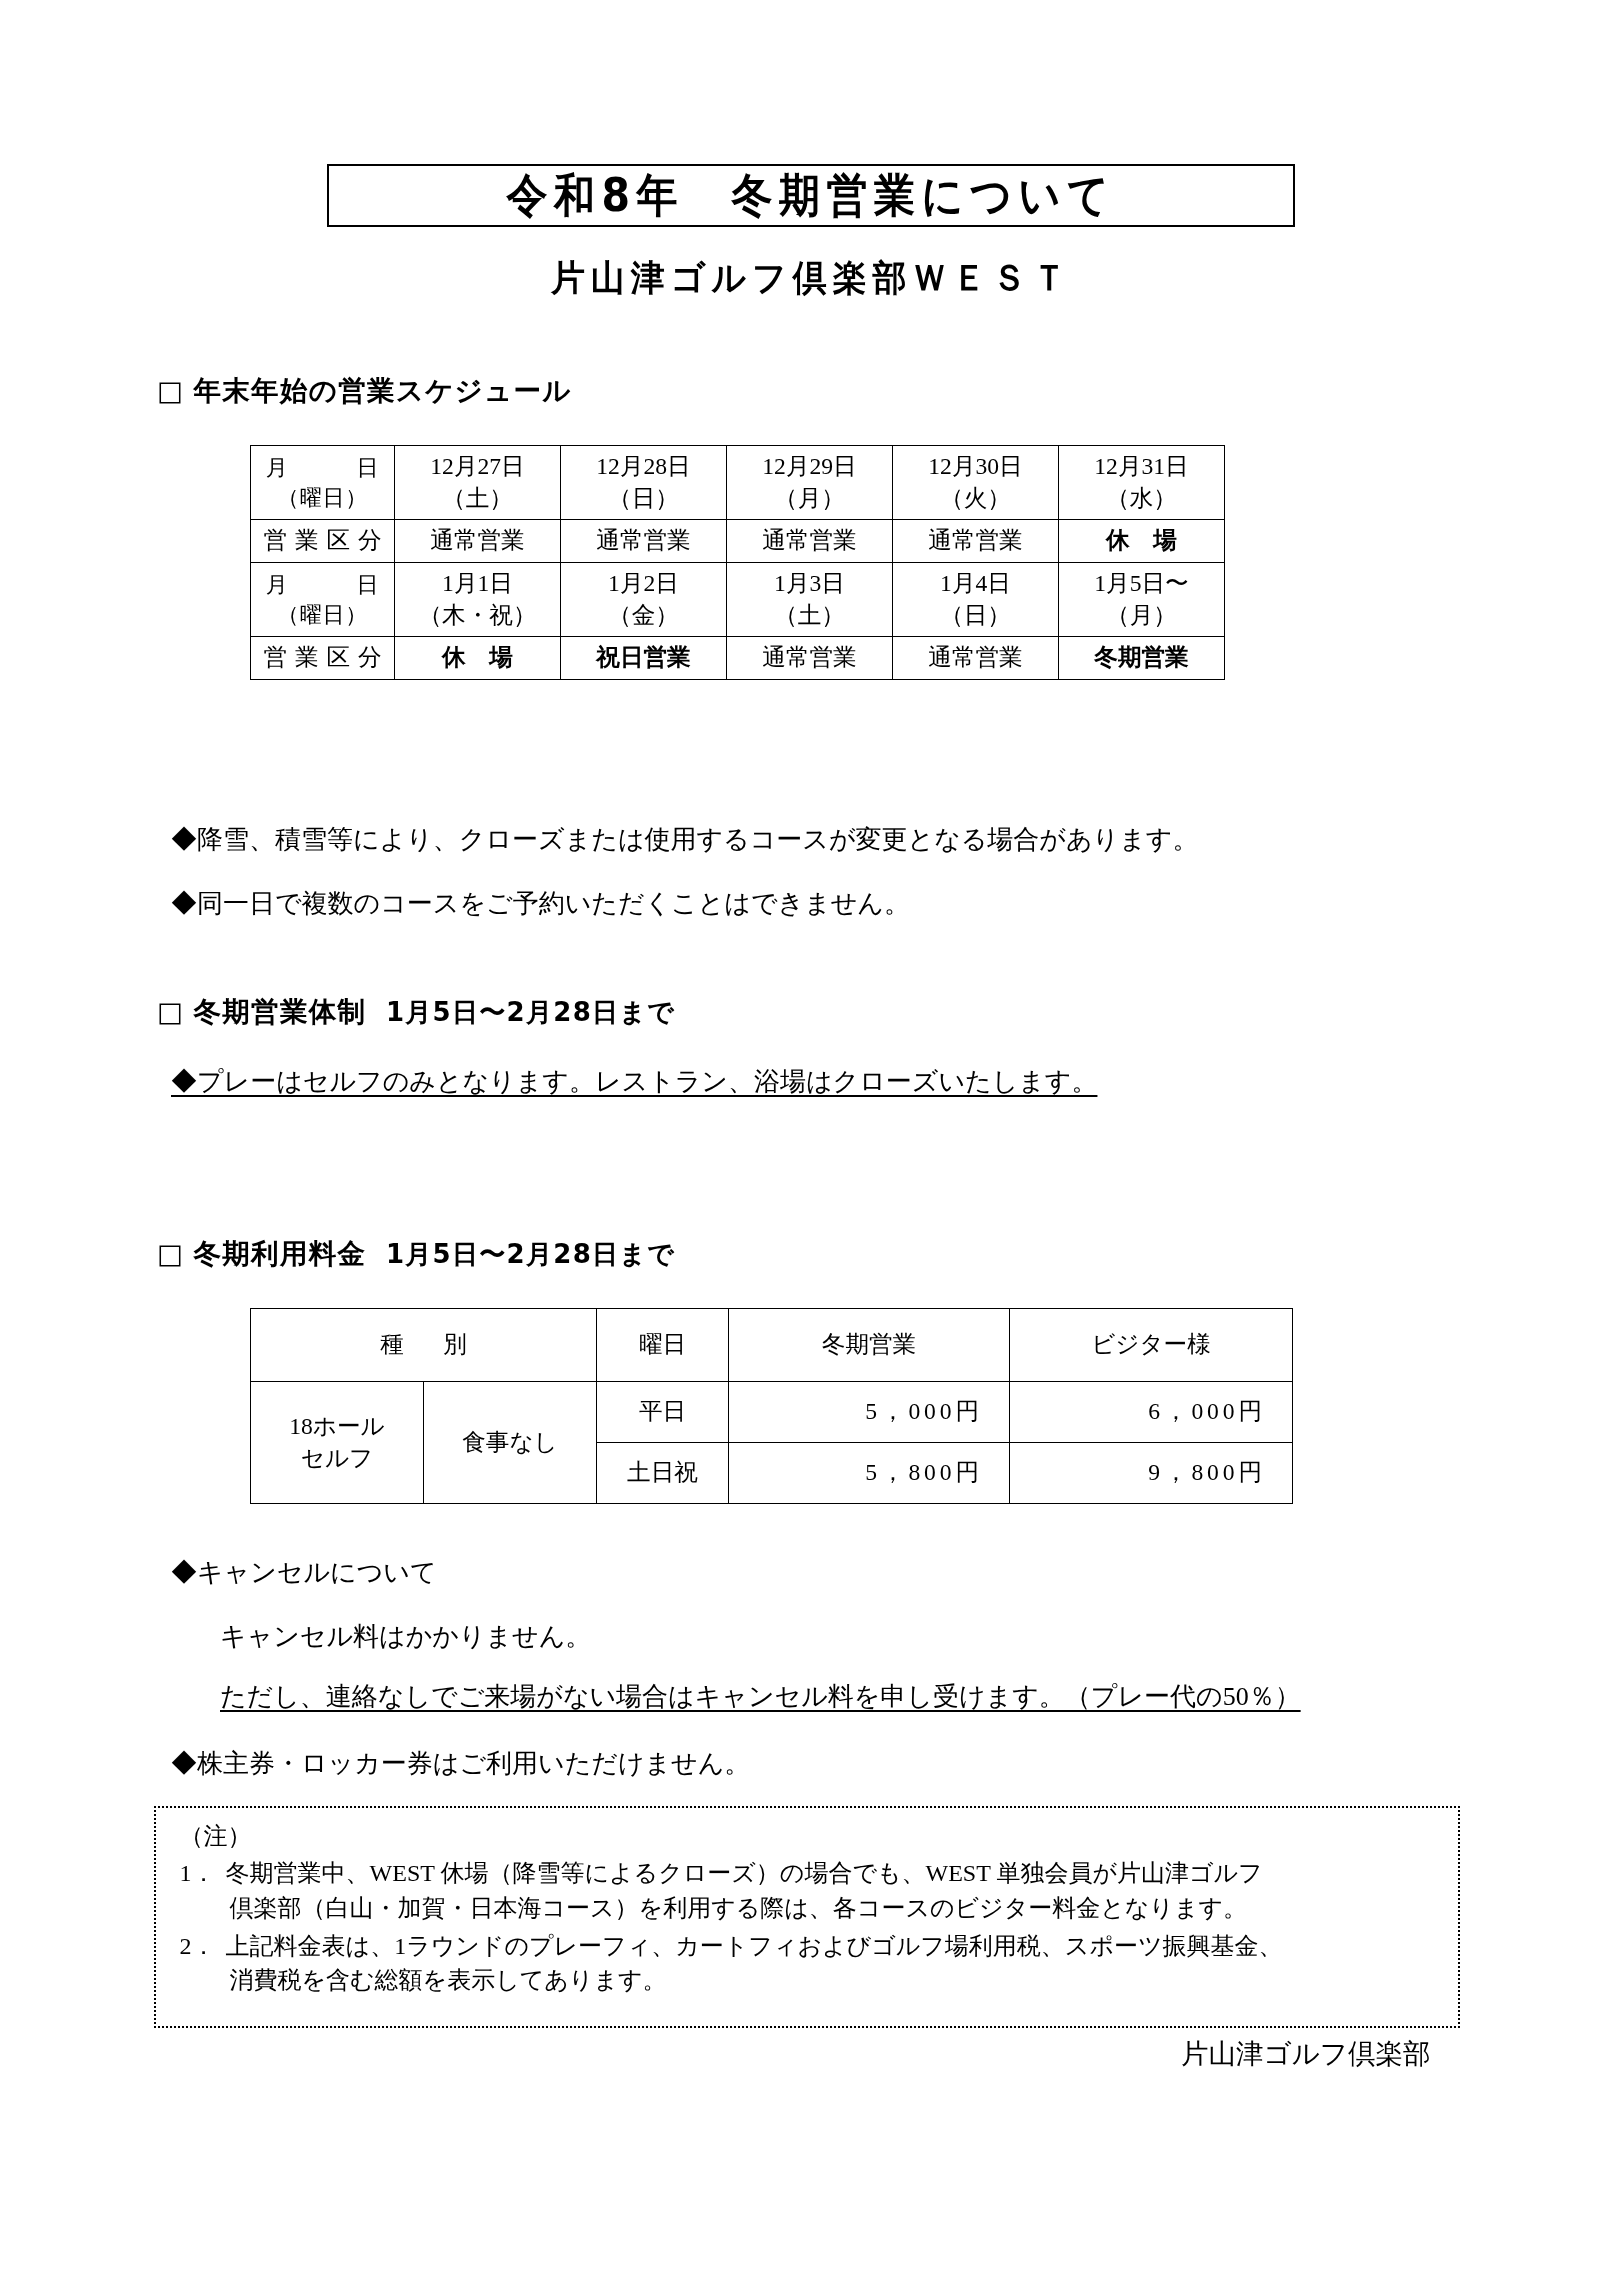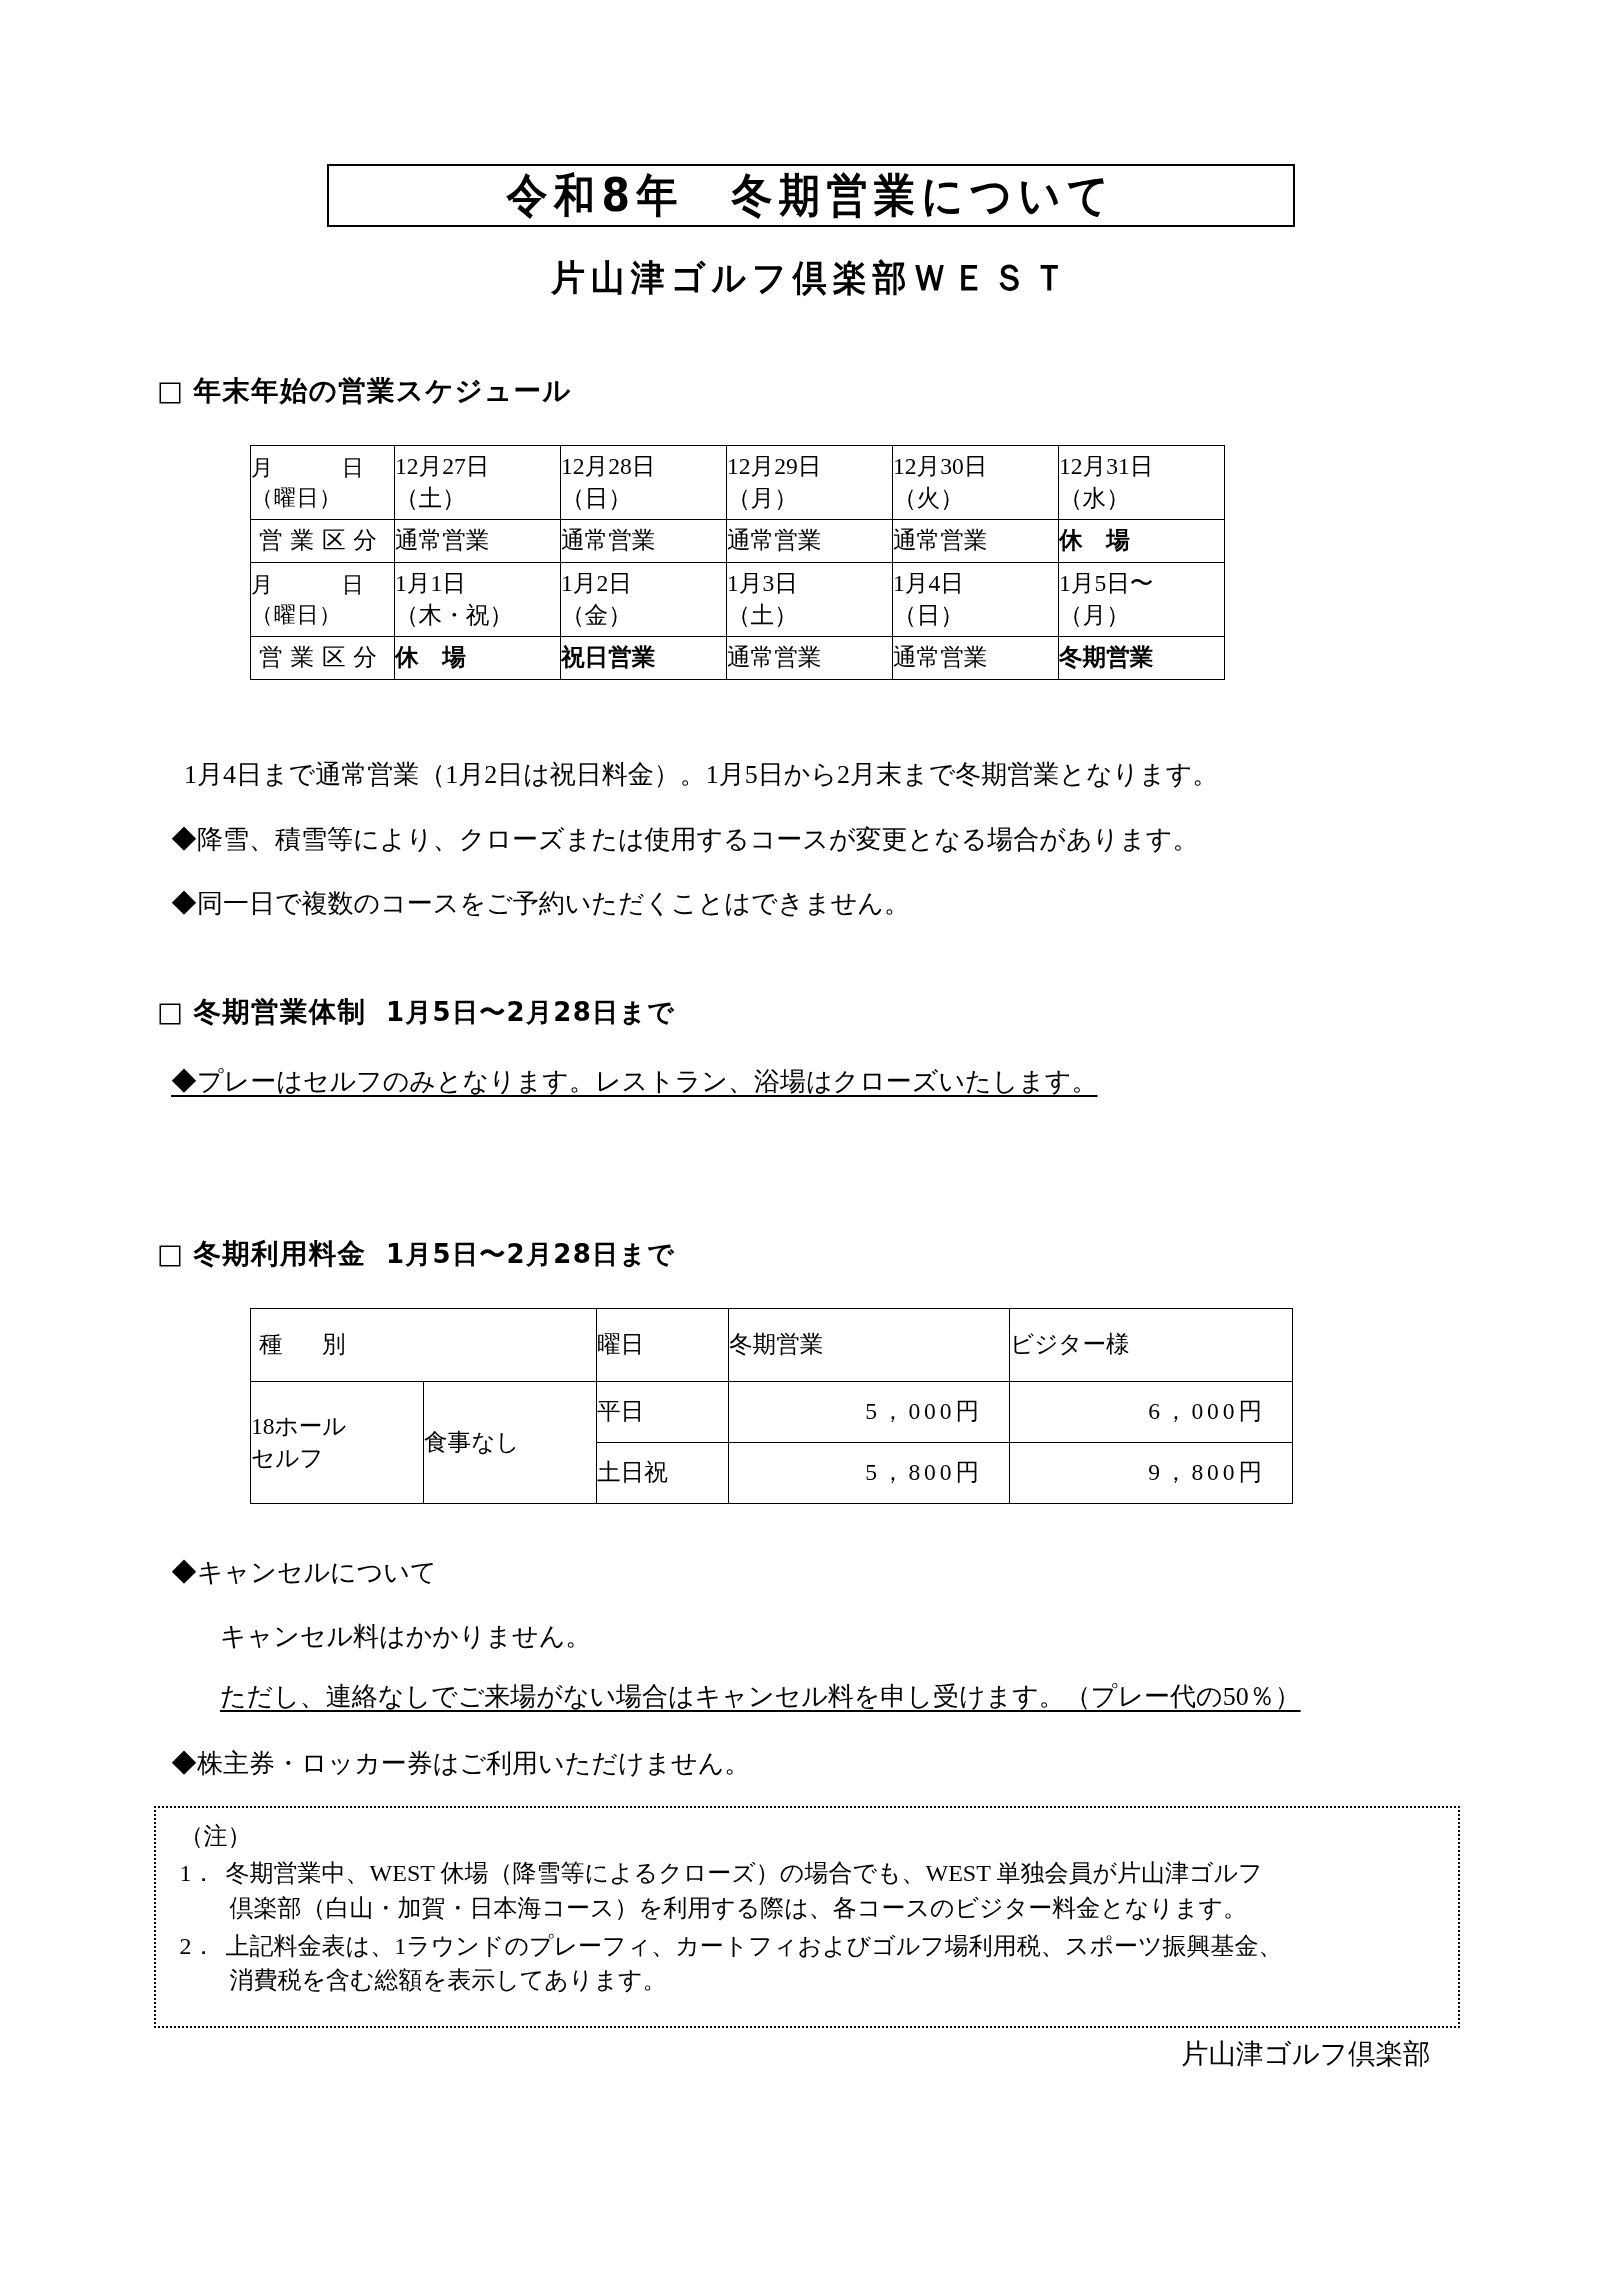--- a/index.html
+++ b/index.html
@@ -76,21 +76,21 @@
   }
 
   
   table.grid {
     position: absolute;
     border-collapse: collapse;
     table-layout: fixed;
   }
   table.grid td {
     border: 1.3px solid #000;
-    text-align: left;
+    text-align: center;
     vertical-align: middle;
     font-family: "Liberation Serif", serif;
     font-size: 23.6px;
     padding: 0;
     line-height: 1.35;
   }
   table.grid td.hdr-two {
     font-size: 22px;
     letter-spacing: 0.7px;
   }
@@ -241,21 +241,20 @@
         <td class="spaced">営業区分</td>
         <td class="bold">休　場</td>
         <td class="bold">祝日営業</td>
         <td>通常営業</td>
         <td>通常営業</td>
         <td class="bold">冬期営業</td>
       </tr>
     </tbody>
   </table>
 
-  <div class="para" style="left:184px; top:759px;">1月4日まで通常営業（1月2日は祝日料金）。1月5日から2月末まで冬期営業となります。</div>
   <div class="para" style="left:171px; top:824px;">◆降雪、積雪等により、クローズまたは使用するコースが変更となる場合があります。</div>
   <div class="para" style="left:171px; top:888px;">◆同一日で複数のコースをご予約いただくことはできません。</div>
 
   <div class="section-head" style="left:157px; top:994px;">
     <span class="sq">□</span><span>冬期営業体制</span><span class="sub">1月5日〜2月28日まで</span>
   </div>
   <div class="para u" style="left:171px; top:1066px;">◆プレーはセルフのみとなります。レストラン、浴場はクローズいたします。</div>
 
   <div class="section-head" style="left:157px; top:1236px;">
     <span class="sq">□</span><span>冬期利用料金</span><span class="sub">1月5日〜2月28日まで</span>

